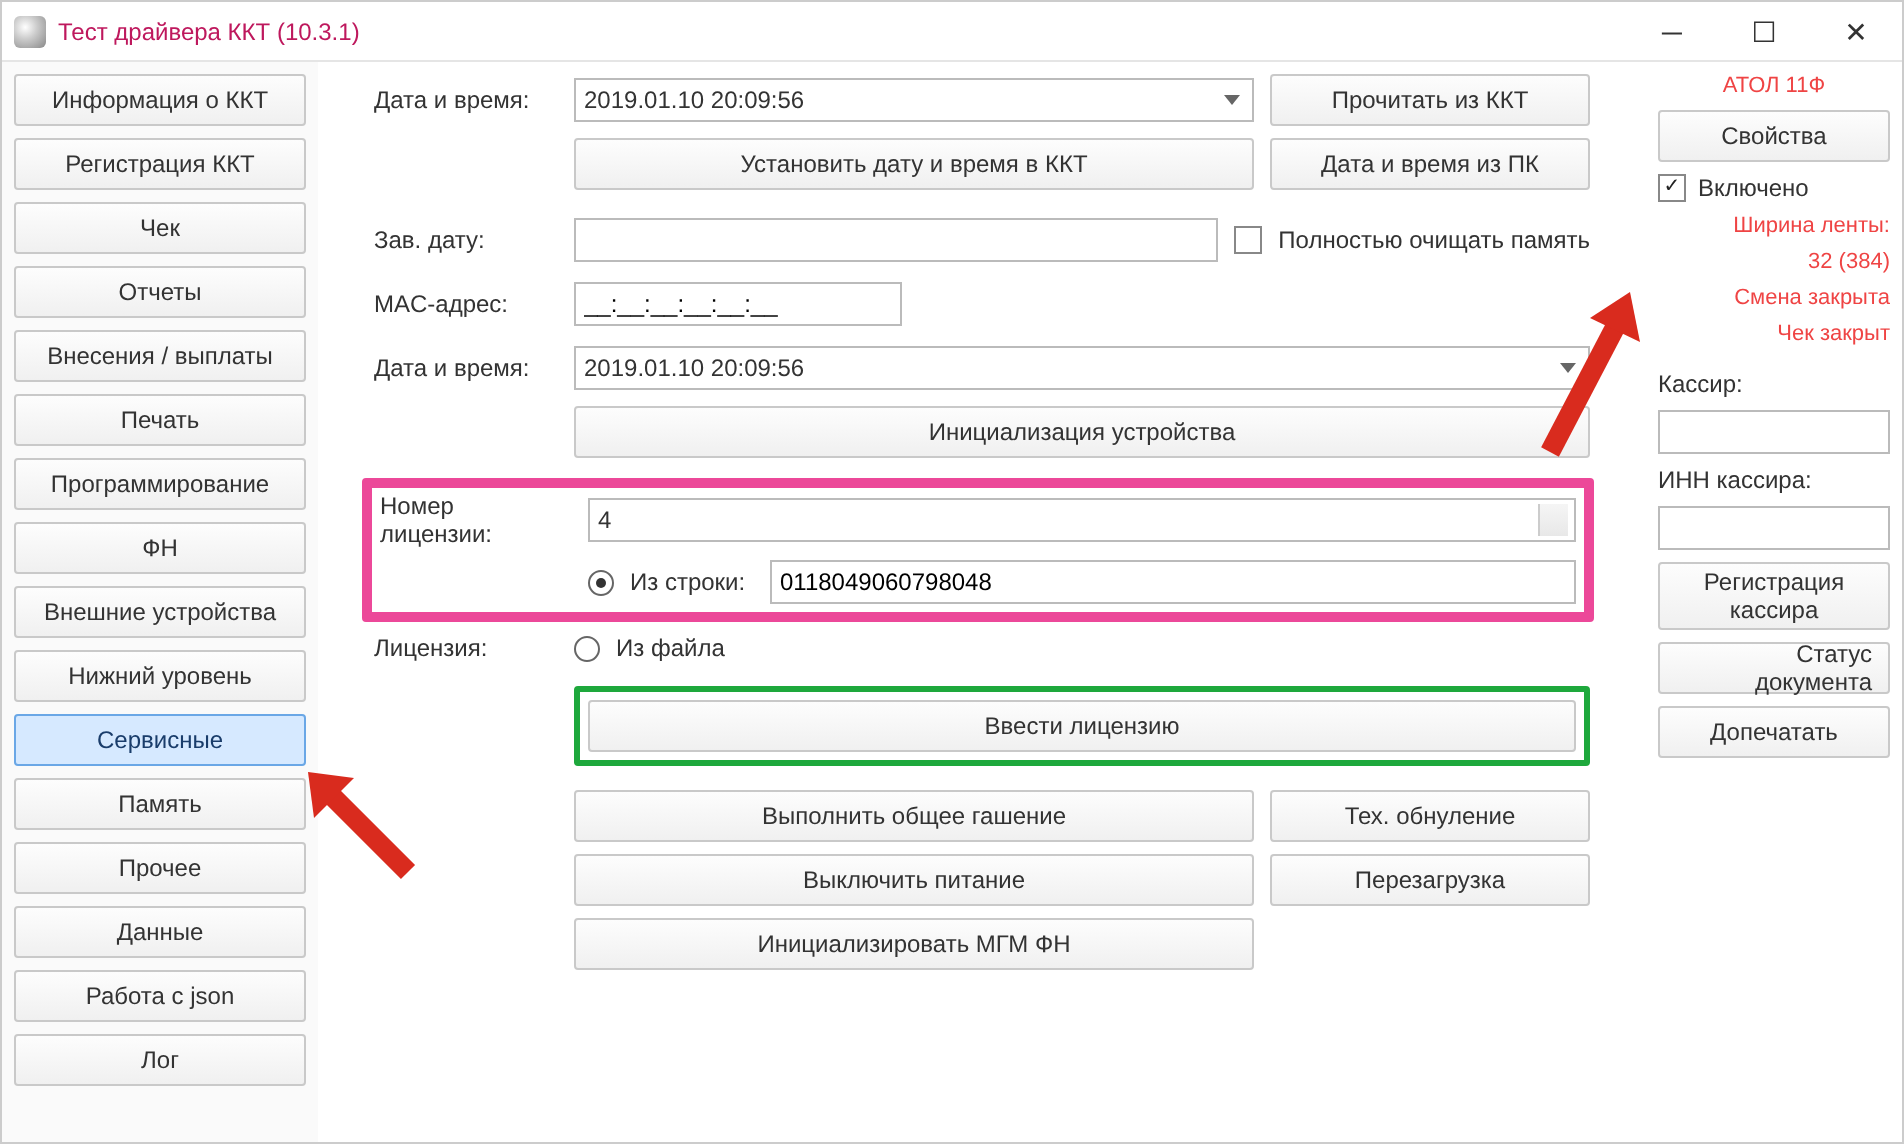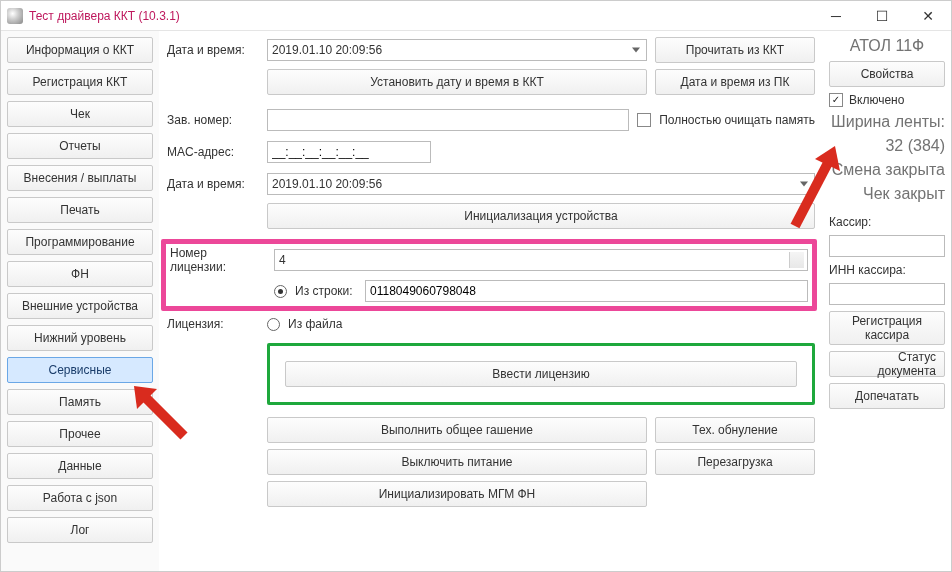--- a/index.html
+++ b/index.html
@@ -33,20 +33,21 @@
   .winbtn {
     width: 46px; height: 30px;
     display: flex; align-items: center; justify-content: center;
     font-size: 14px; color: #333;
   }
 
   
   .layout {
     display: flex;
     height: calc(100% - 30px);
+    gap: 20px;
   }
   .sidebar {
     width: 158px;
     padding: 6px 6px;
     display: flex;
     flex-direction: column;
     gap: 6px;
     background: #fafafa;
   }
   .sidebtn {
@@ -70,21 +71,21 @@
     position: relative;
   }
   .right {
     width: 128px;
     padding: 6px 6px;
     display: flex;
     flex-direction: column;
     gap: 6px;
     text-align: right;
   }
-  .right .label { font-size: 16px; color: #737373; text-align: right; }
+  .right .label { font-size: 11px; color: #ef4444; text-align: right; }
   .right .btn { width: 100%; }
 
   
   .btn {
     height: 26px;
     border: 1px solid #c9c9c9;
     background: linear-gradient(#fdfdfd, #f0f0f0);
     border-radius: 2px;
     display: flex; align-items: center; justify-content: center;
     font-size: 12px;
@@ -216,21 +217,21 @@
 
     <div class="row">
       <div class="lab"></div>
       <div class="btn" style="flex:1">Установить дату и время в ККТ</div>
       <div class="btn" style="width:160px">Дата и время из ПК</div>
     </div>
 
     <div style="height:6px"></div>
 
     <div class="row">
-      <div class="lab">Зав. номер:</div>
+      <div class="lab">Зав. дату:</div>
       <input class="input" style="flex: 1 1 0%;" value="">
       <span class="checkbox"></span>
       <span>Полностью очищать память</span>
     </div>
 
     <div class="row">
       <div class="lab">MAC-адрес:</div>
       <input class="input" style="width: 164px;" value="__:__:__:__:__:__">
     </div>
 
@@ -264,21 +265,21 @@
     </div>
 
     <div class="row">
       <div class="lab">Лицензия:</div>
       <span class="radio"></span>
       <span>Из файла</span>
     </div>
 
     <div class="row">
       <div class="lab"></div>
-      <div class="hl-green" style="flex:1; padding:15px;">
+      <div class="hl-green" style="flex:1; padding:4px;">
         <div class="btn wide">Ввести лицензию</div>
       </div>
     </div>
 
     <div style="height:6px"></div>
 
     <div class="row">
       <div class="lab"></div>
       <div class="btn" style="flex:1">Выполнить общее гашение</div>
       <div class="btn" style="width:160px">Тех. обнуление</div>

